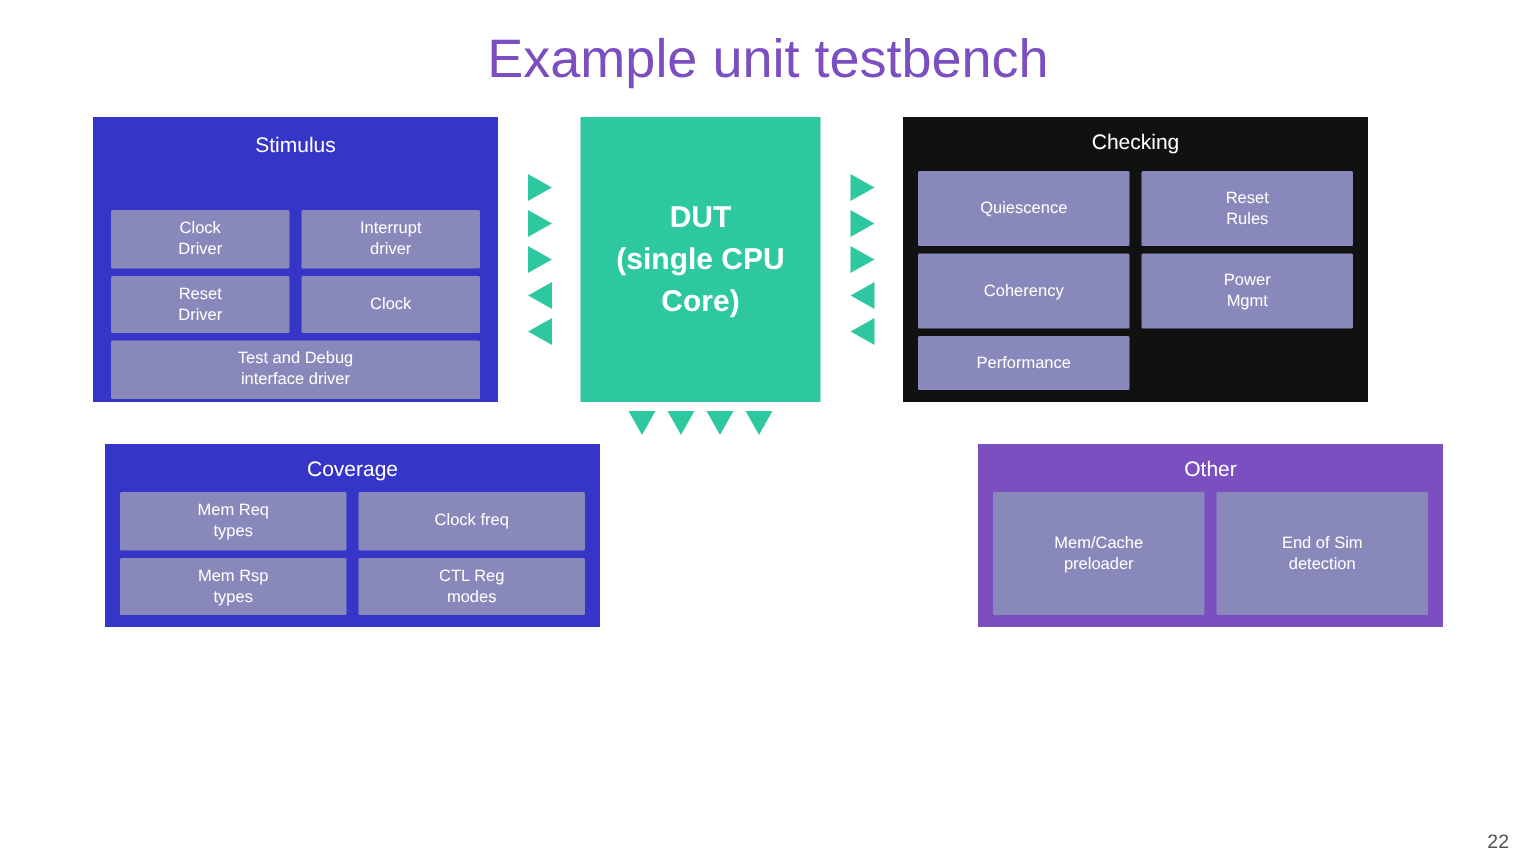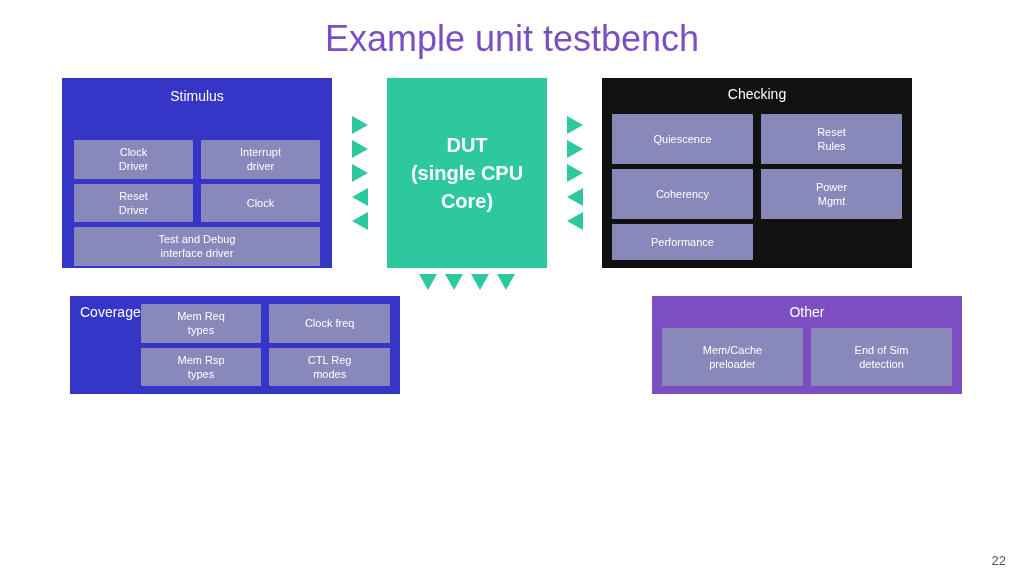--- a/index.html
+++ b/index.html
@@ -112,21 +112,21 @@
       margin-top: 4px;
       flex: 1;
     }
 
     
     .coverage-box {
       background: #3535c8;
       width: 330px;
       padding: 8px 10px;
       display: flex;
-      flex-direction: row;
+      flex-direction: column;
     }
 
     
     .other-box {
       background: #7B4FC0;
       color: #fff;
       width: 310px;
       padding: 8px 10px;
       display: flex;
       flex-direction: column;

